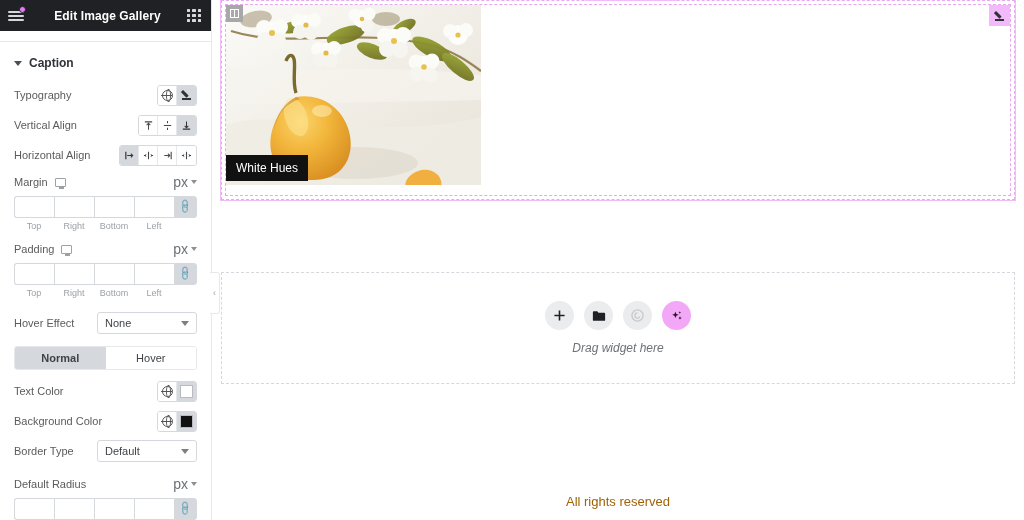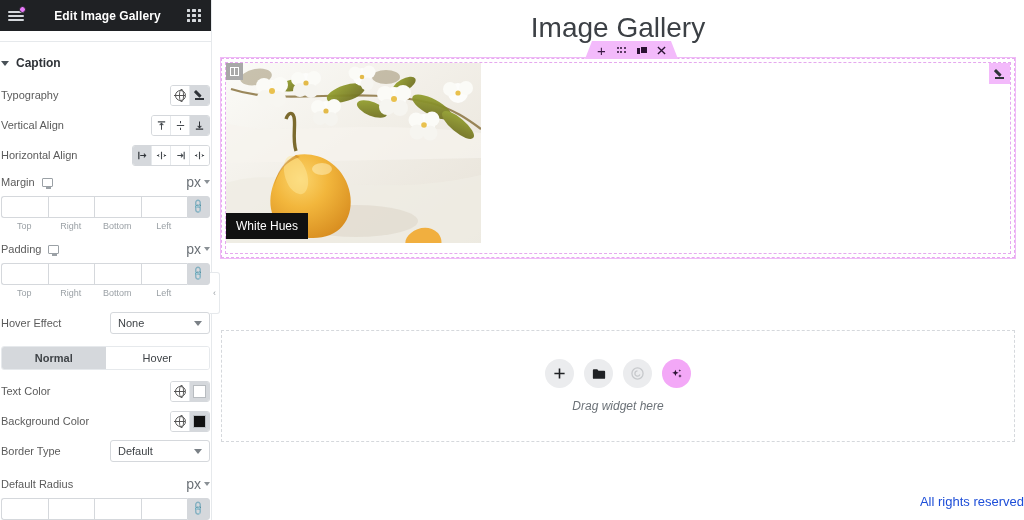--- a/index.html
+++ b/index.html
@@ -36,21 +36,21 @@
     flex: 1; text-align: center; color: #ffffff;
     font-size: 12px; font-weight: bold; letter-spacing: .1px;
   }
   .apps-icon { width: 14px; height: 14px; display: grid;
     grid-template-columns: repeat(3, 1fr); grid-template-rows: repeat(3,1fr);
     gap: 2px; cursor: pointer; margin-right: 2px;}
   .apps-icon i { background: #d5d8dc; display: block; border-radius:.5px;}
 
   .panel-subbar { height: 11px; background: #fff; border-bottom: 1px solid #e6e9ec; flex:0 0 11px;}
 
-  .panel-body { flex: 1; overflow: hidden; padding: 0 1px; background:#fff;}
+  .panel-body { flex: 1; overflow: hidden; padding: 0 14px; background:#fff;}
 
   .section-head {
     display: flex; align-items: center; gap: 7px;
     padding: 14px 0 10px 0;
   }
   .caret { width:0;height:0;border-left:4px solid transparent;border-right:4px solid transparent;border-top:5px solid #495157;}
   .section-title { font-size: 12px; font-weight: bold; color: #2f3338; }
 
   .ctl-row { display: flex; align-items: center; min-height: 30px; margin-bottom: 0; }
   .ctl-label { font-size: 11px; color: #5b5b5b; flex: 1; display: flex; align-items:center; gap:7px;}
@@ -176,21 +176,21 @@
   .circle-btn {
     width: 29px; height: 29px; border-radius:50%; background:#ebecee;
     display:flex;align-items:center;justify-content:center; cursor:pointer; color:#1f2124;
   }
   .circle-btn.ai { background:#f3a8f7; }
   .circle-btn.muted { color:#c7c9cc; }
   .dz-text { font-size: 12px; color:#6b7177; font-style: italic; }
 
   .footer-note {
     position:absolute; bottom: 11px; left: 0; right: 0;
-    text-align:right; font-size: 13px; color:#1d4ed8;
+    text-align:center; font-size: 13px; color:#a16207;
   }
   .plus-glyph { font-size: 15px; line-height: 1; font-weight: 300; }
 </style>
 </head>
 <body>
 
 <div class="app">
 
   <aside class="sidebar">
 
@@ -432,21 +432,20 @@
           </div>
       </div>
 
     </div>
 
     <div class="sidebar-collapse">‹</div>
   </aside>
 
   <main class="canvas">
 
-    <h1 class="page-title">Image Gallery</h1>
 
     <div class="section-wrap">
 
       <div class="sec-toolbar">
         <span class="tb-ico plus-glyph">+</span>
         <span class="tb-ico">
           <span class="dots6">
               <i></i>
               <i></i>
               <i></i>

